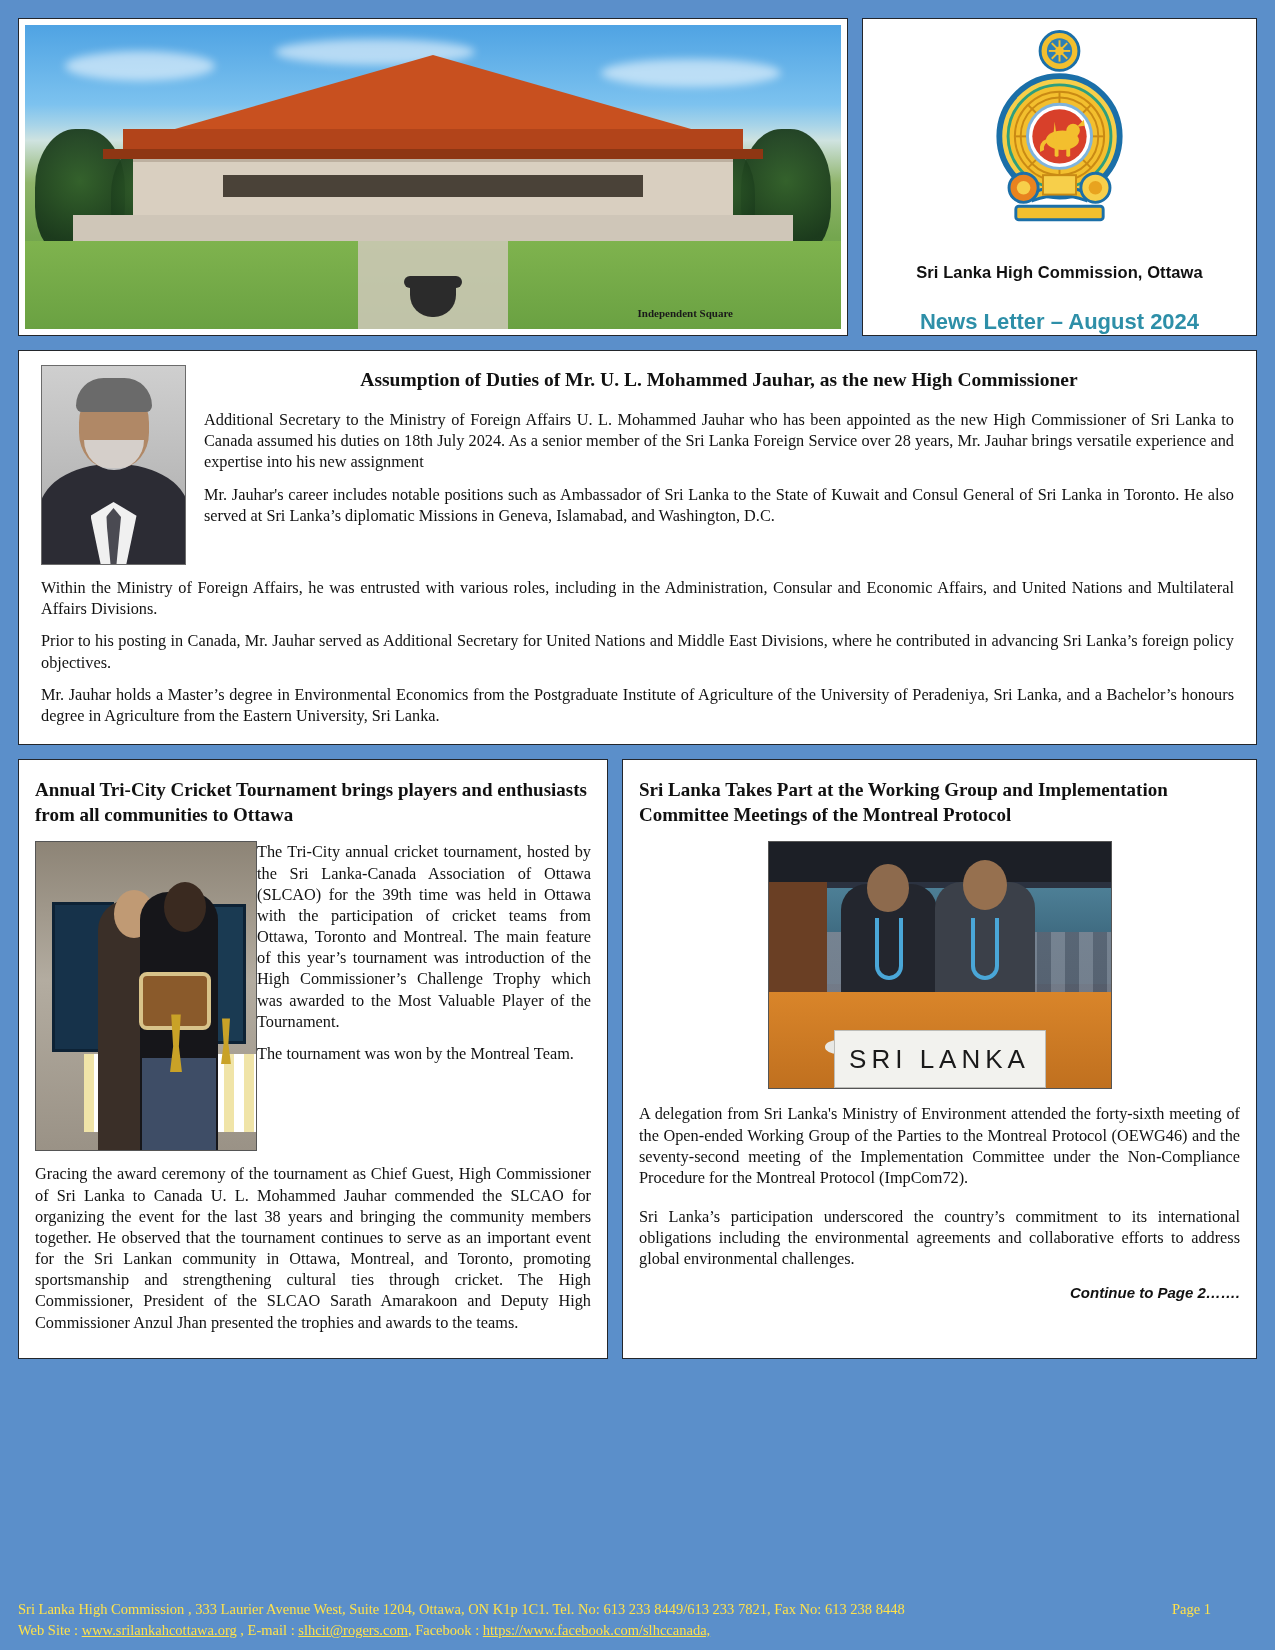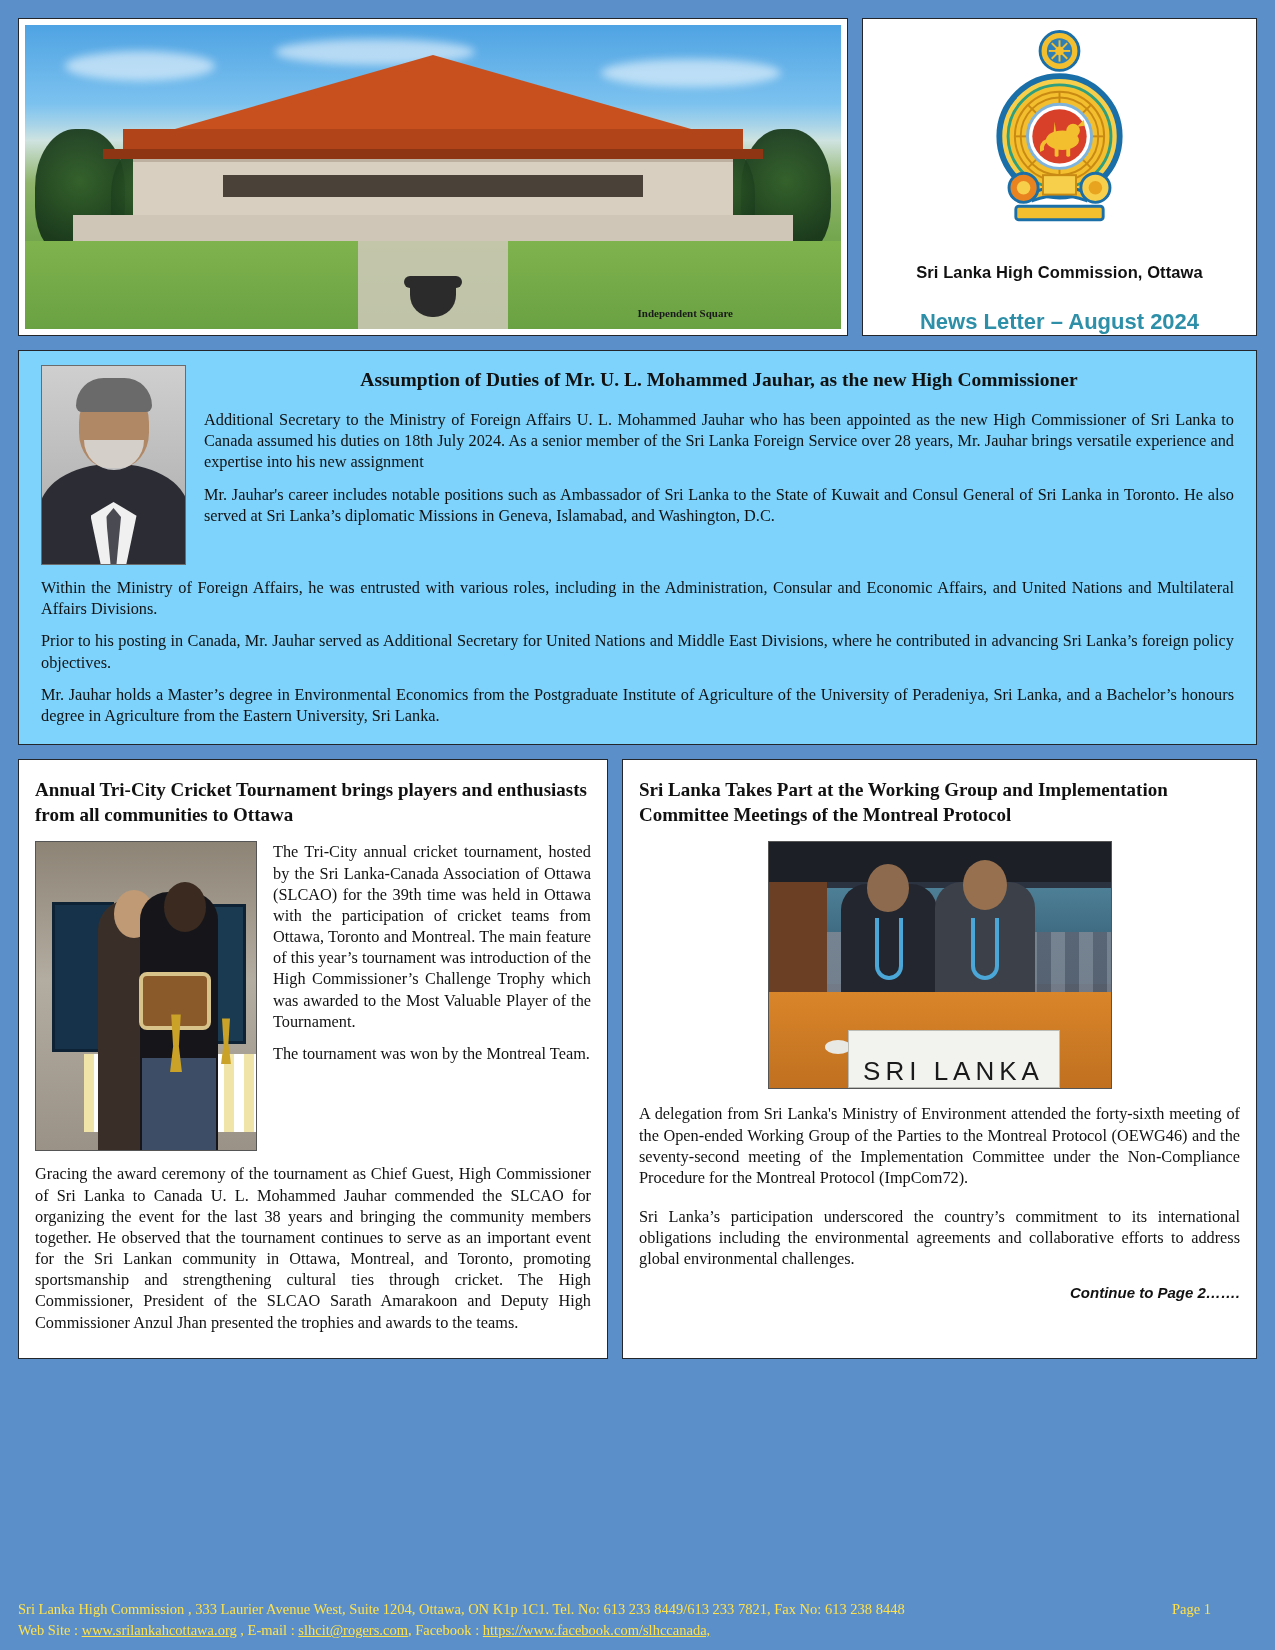--- a/index.html
+++ b/index.html
@@ -71,21 +71,21 @@
   .hc-name {
     font-family:"Liberation Sans", sans-serif; font-weight:bold; font-size:16.5px;
     color:#111; margin-top:4px; letter-spacing:.1px;
   }
   .hc-sub {
     font-family:"Liberation Sans", sans-serif; font-weight:bold; font-size:22px;
     color:#2e8fa8; margin-top:3px;
   }
 
   
-  .panel { background:#7dd3fc; border:1.5px solid #23262b; }
+  .panel { background:#ffffff; border:1.5px solid #23262b; }
   .lead { margin-top: 14px; padding: 14px 22px 18px 22px; }
   .lead-head {
     display:flex; gap:18px;
   }
   .portrait {
     flex:0 0 145px; height:200px; border:1px solid #6b6b6b;
     background: linear-gradient(#b9b9b9, #9b9b9b);
     position:relative; overflow:hidden;
   }
   .p-bg { position:absolute; inset:0; background:linear-gradient(#cfcfcf,#a9a9a9); }
@@ -109,21 +109,21 @@
 
   
   .cols { display:flex; gap: 14px; margin-top: 14px; height: 600px; }
   .col { background:#fff; border:1.5px solid #23262b; padding: 14px 16px; overflow:hidden; }
   .col-left { flex: 0 0 590px; }
   .col-right { flex: 1 1 auto; }
   .col-title {
     font-family:"Liberation Serif", serif; font-weight:bold; font-size:19px; color:#111;
     line-height:1.3; margin: 4px 0 14px 0;
   }
-  .wrap-row { display:flex; gap: 16px; }
+  .wrap-row { display:flex; }
   .cricket-photo {
     flex:0 0 222px; height:310px; border:1px solid #555; position:relative; overflow:hidden;
     background: linear-gradient(#7a6a5a, #4b423a);
   }
   .cp-wall { position:absolute; inset:0; background: linear-gradient(#8d8476 0%, #b3aca0 45%, #9a9286 100%); }
   .cp-door { position:absolute; left:16px; top:60px; width:62px; height:150px; background:#16324a; border:3px solid #0d2235;}
   .cp-door2 { position:absolute; right:10px; top:62px; width:52px; height:140px; background:#1a3a52; border:3px solid #0d2235;}
   .cp-man1 { position:absolute; left:62px; bottom:0; width:80px; height:250px; background:#3a2f28; border-radius:30px 30px 0 0;}
   .cp-head1 { position:absolute; left:78px; top:48px; width:40px; height:48px; background:#c09a74; border-radius:50%;}
   .cp-man2 { position:absolute; right:38px; bottom:0; width:78px; height:258px; background:#16161a; border-radius:28px 28px 0 0;}
@@ -147,21 +147,21 @@
   .mp-h1 { position:absolute; left:98px; bottom:176px; width:42px; height:48px; background:#8d6a4d; border-radius:50%;}
   .mp-man2 { position:absolute; right:76px; bottom:92px; width:100px; height:114px; background:#3b4049; border-radius:26px 26px 0 0;}
   .mp-h2 { position:absolute; right:104px; bottom:178px; width:44px; height:50px; background:#96704f; border-radius:50%;}
   .mp-lan1 { position:absolute; left:106px; bottom:108px; width:28px; height:62px; border:4px solid #4aa7d8; border-top:none; border-radius:0 0 16px 16px;}
   .mp-lan2 { position:absolute; right:112px; bottom:108px; width:28px; height:62px; border:4px solid #4aa7d8; border-top:none; border-radius:0 0 16px 16px;}
   .mp-desk { position:absolute; left:0; right:0; bottom:0; height:96px; background:linear-gradient(#d9852a,#c0701f);}
   .mp-plate {
     position:absolute; left:50%; transform:translateX(-50%); bottom:0; width:212px; height:58px;
     background:#f2f2ee; border:1px solid #bdbdb8;
     font-family:"Liberation Sans", sans-serif; font-size:26px; letter-spacing:5px; color:#1a1a1a;
-    display:flex; align-items:flex-end; justify-content:center; padding-bottom:0;margin-left:14px;
+    display:flex; align-items:flex-end; justify-content:center; padding-bottom:12px;
   }
   .mp-phone { position:absolute; left:86px; bottom:28px; width:54px; height:30px; background:#15171c; border-radius:4px;}
   .mp-cup { position:absolute; left:56px; bottom:34px; width:26px; height:14px; background:#e8e8e4; border-radius:50%;}
   .continue {
     font-family:"Liberation Sans", sans-serif; font-weight:bold; font-style:italic;
     font-size:15px; color:#111; text-align:right; margin-top:14px;
   }
 
   
   .footer {

